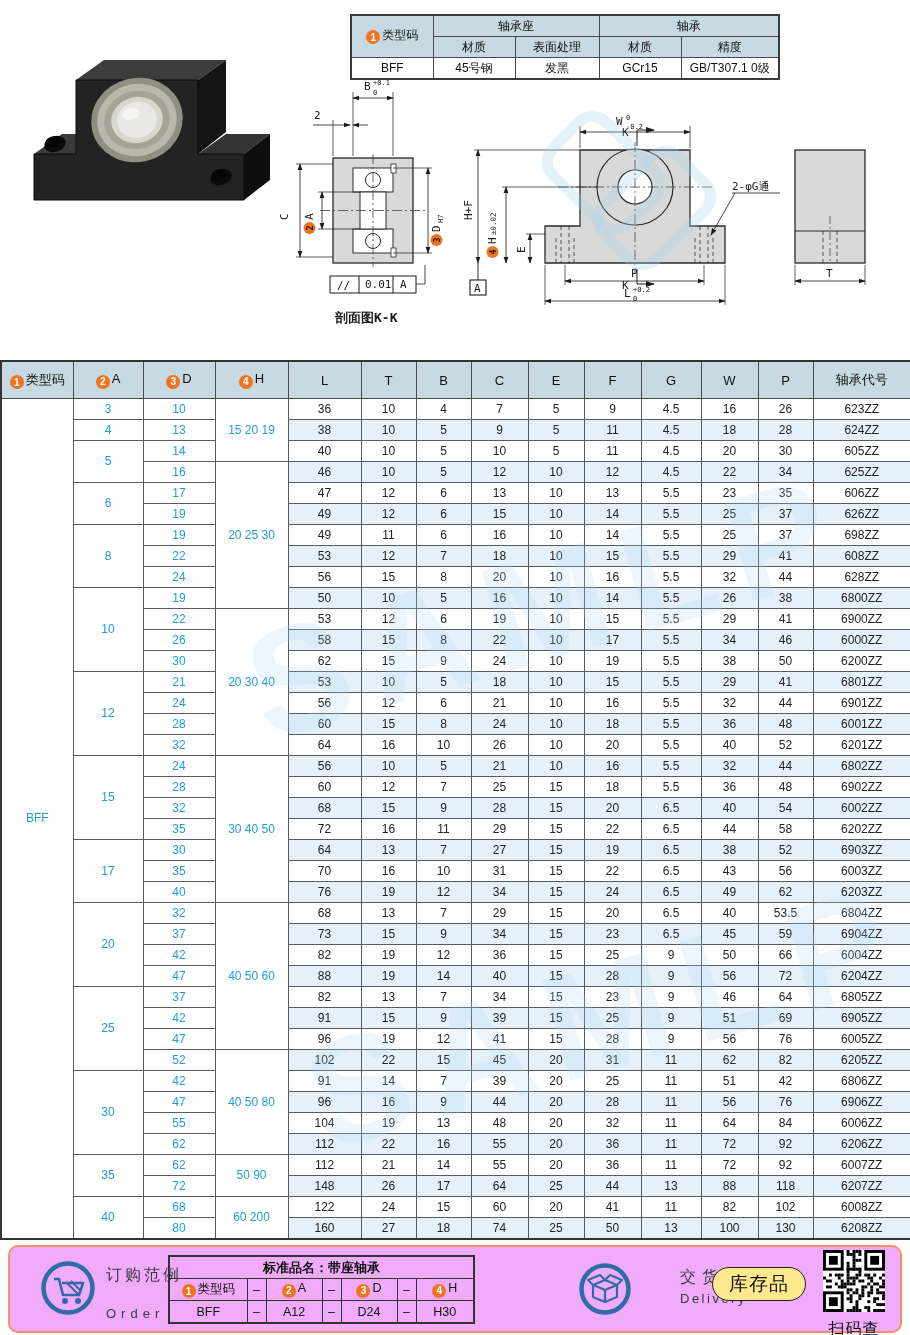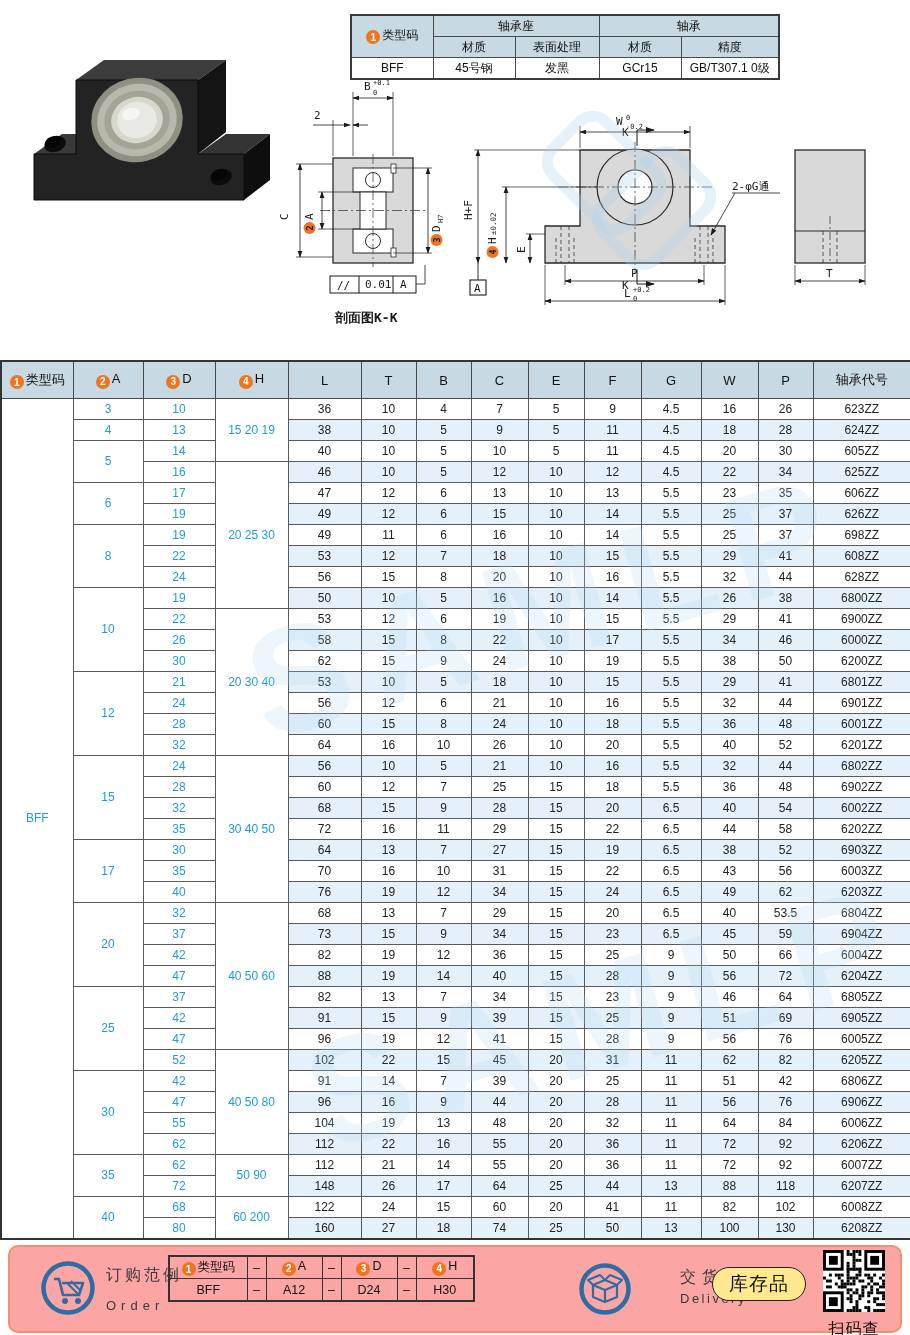--- a/index.html
+++ b/index.html
@@ -48,26 +48,26 @@
     color:rgba(168,212,240,0.22);transform:rotate(-16deg);pointer-events:none;
     font-family:"Liberation Sans",sans-serif;white-space:nowrap;z-index:5;
   }
   .wm-link{
     position:absolute;width:96px;height:64px;border:11px solid rgba(168,212,240,0.30);
     border-radius:24px;pointer-events:none;z-index:5;
   }
   
   #footer{
     position:absolute;left:8px;top:1245px;width:890px;height:84px;
-    border:2.5px solid #f4906a;border-radius:10px;background:#fca5a5;
+    border:2.5px solid #f4906a;border-radius:10px;background:#f0abfc;
   }
   .icon-circle{position:absolute;}
   .order-title{position:absolute;left:96px;top:18px;color:#333;}
   .order-title .cn{font-size:16px;letter-spacing:3px;color:#3a3a3a;}
-  .order-title .en{font-size:13px;letter-spacing:5px;color:#3a3a3a;margin-top:12px;}
+  .order-title .en{font-size:13px;letter-spacing:5px;color:#3a3a3a;margin-top:20px;}
   .order-table{position:absolute;left:158px;top:8px;border-collapse:collapse;table-layout:fixed;border:2px solid #333;}
   .order-table td{
     border:1px solid #333;text-align:center;vertical-align:middle;
     font-size:12.5px;color:#111;height:21px;padding:0 2px;
   }
   .order-table td.title-cell{font-weight:bold;font-size:13px;}
   .delivery-title{position:absolute;left:632px;top:20px;color:#3a3a3a;margin-left:38px;}
   .delivery-title .cn{font-size:16px;letter-spacing:6px;}
   .delivery-title .en{font-size:13px;letter-spacing:2.5px;margin-top:3px;}
   .stock-badge{
@@ -909,20 +909,23 @@
     <colgroup>
         <col style="width:78px">
         <col style="width:19px">
         <col style="width:56px">
         <col style="width:19px">
         <col style="width:56px">
         <col style="width:19px">
         <col style="width:58px">
       </colgroup>
     <tbody>
+        <tr>
+          <td colspan="7" class="title-cell">标准品名：带座轴承</td>
+        </tr>
     <tr id="orderHead">
           <td><span class="cnum">1</span><span>类型码</span></td>
           <td><span>–</span></td>
           <td><span class="cnum">2</span><span>A</span></td>
           <td><span>–</span></td>
           <td><span class="cnum">3</span><span>D</span></td>
           <td><span>–</span></td>
           <td><span class="cnum">4</span><span>H</span></td>
         </tr>
     <tr id="orderVals">

